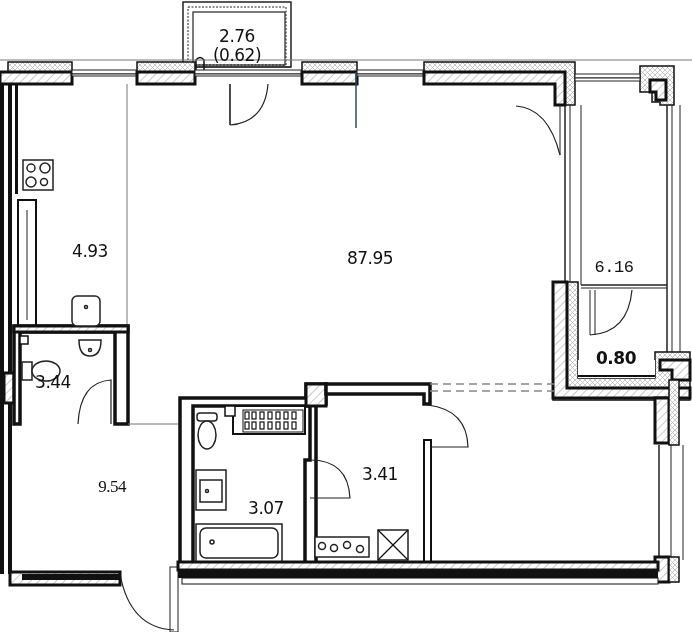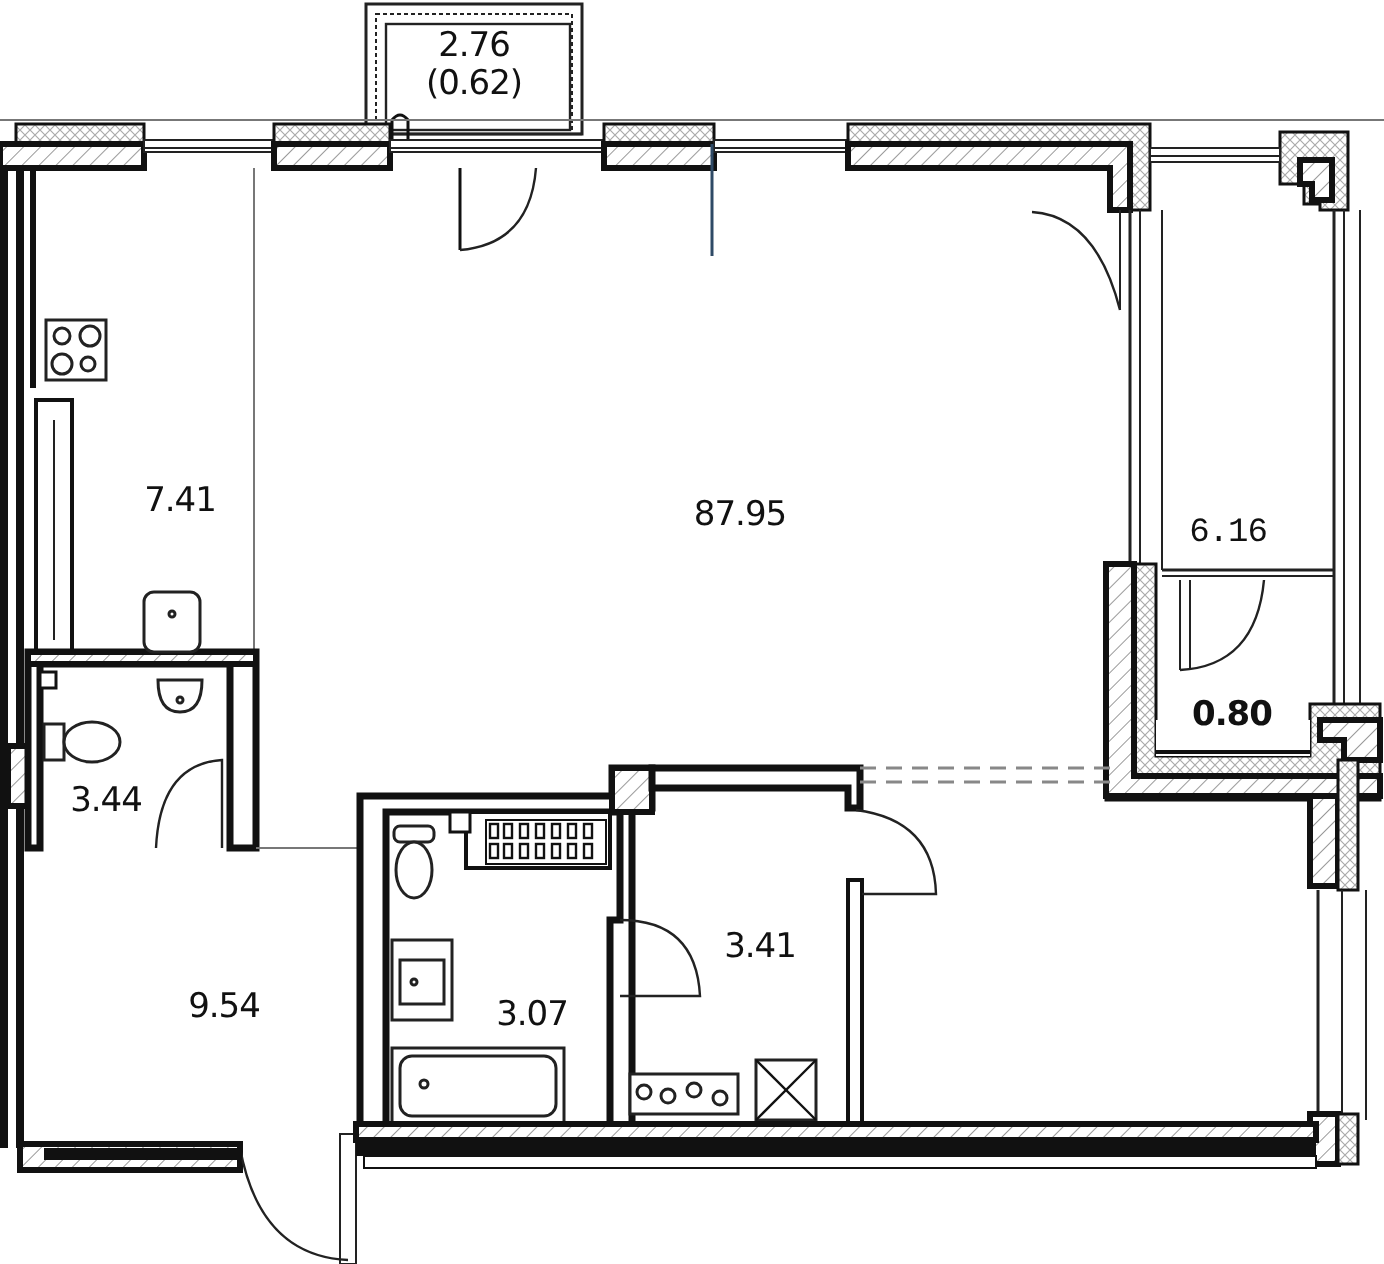--- a/index.html
+++ b/index.html
@@ -230,40 +230,40 @@
     <path d="M516 106 Q548 108 560 155" class="door-arc"></path>
     <line x1="560" y1="105" x2="560" y2="155" class="thin"></line>
   </g>
   <g>
     <line x1="590" y1="290" x2="590" y2="335" class="thin"></line>
     <line x1="595" y1="290" x2="595" y2="335" class="thin"></line>
     <path d="M590 335 Q628 333 632 290" class="door-arc"></path>
   </g>
 </svg>
 
-<div class="area-label" style="left:237px;top:33px;">
+<div class="area-label" style="left:237px;top:46px;">
   <span>2.76</span>
   <span>(0.62)</span>
 </div>
 <div class="area-label" style="left:90px;top:251px;">
-  <span>7.41</span>
+  <span>4.93</span>
 </div>
 <div class="area-label" style="left:370px;top:258px;">
   <span>87.95</span>
 </div>
 <div class="area-label" style="left:614px;top:267px;font-family:Liberation Mono, monospace;">
   <span>6.16</span>
 </div>
 <div class="area-label" style="left:616px;top:358px;font-weight:bold;">
   <span>0.80</span>
 </div>
-<div class="area-label" style="left:40px;top:401px;padding-left:26px;">
+<div class="area-label" style="left:40px;top:382px;padding-left:26px;">
   <span>3.44</span>
 </div>
 <div class="area-label" style="left:380px;top:474px;">
   <span>3.41</span>
 </div>
 <div class="area-label" style="left:266px;top:508px;">
   <span>3.07</span>
 </div>
-<div class="area-label" style="left:112px;top:504px;">
+<div class="area-label" style="left:112px;top:486px;font-family:Liberation Serif, serif;">
   <span>9.54</span>
 </div>
 
 </body></html>

